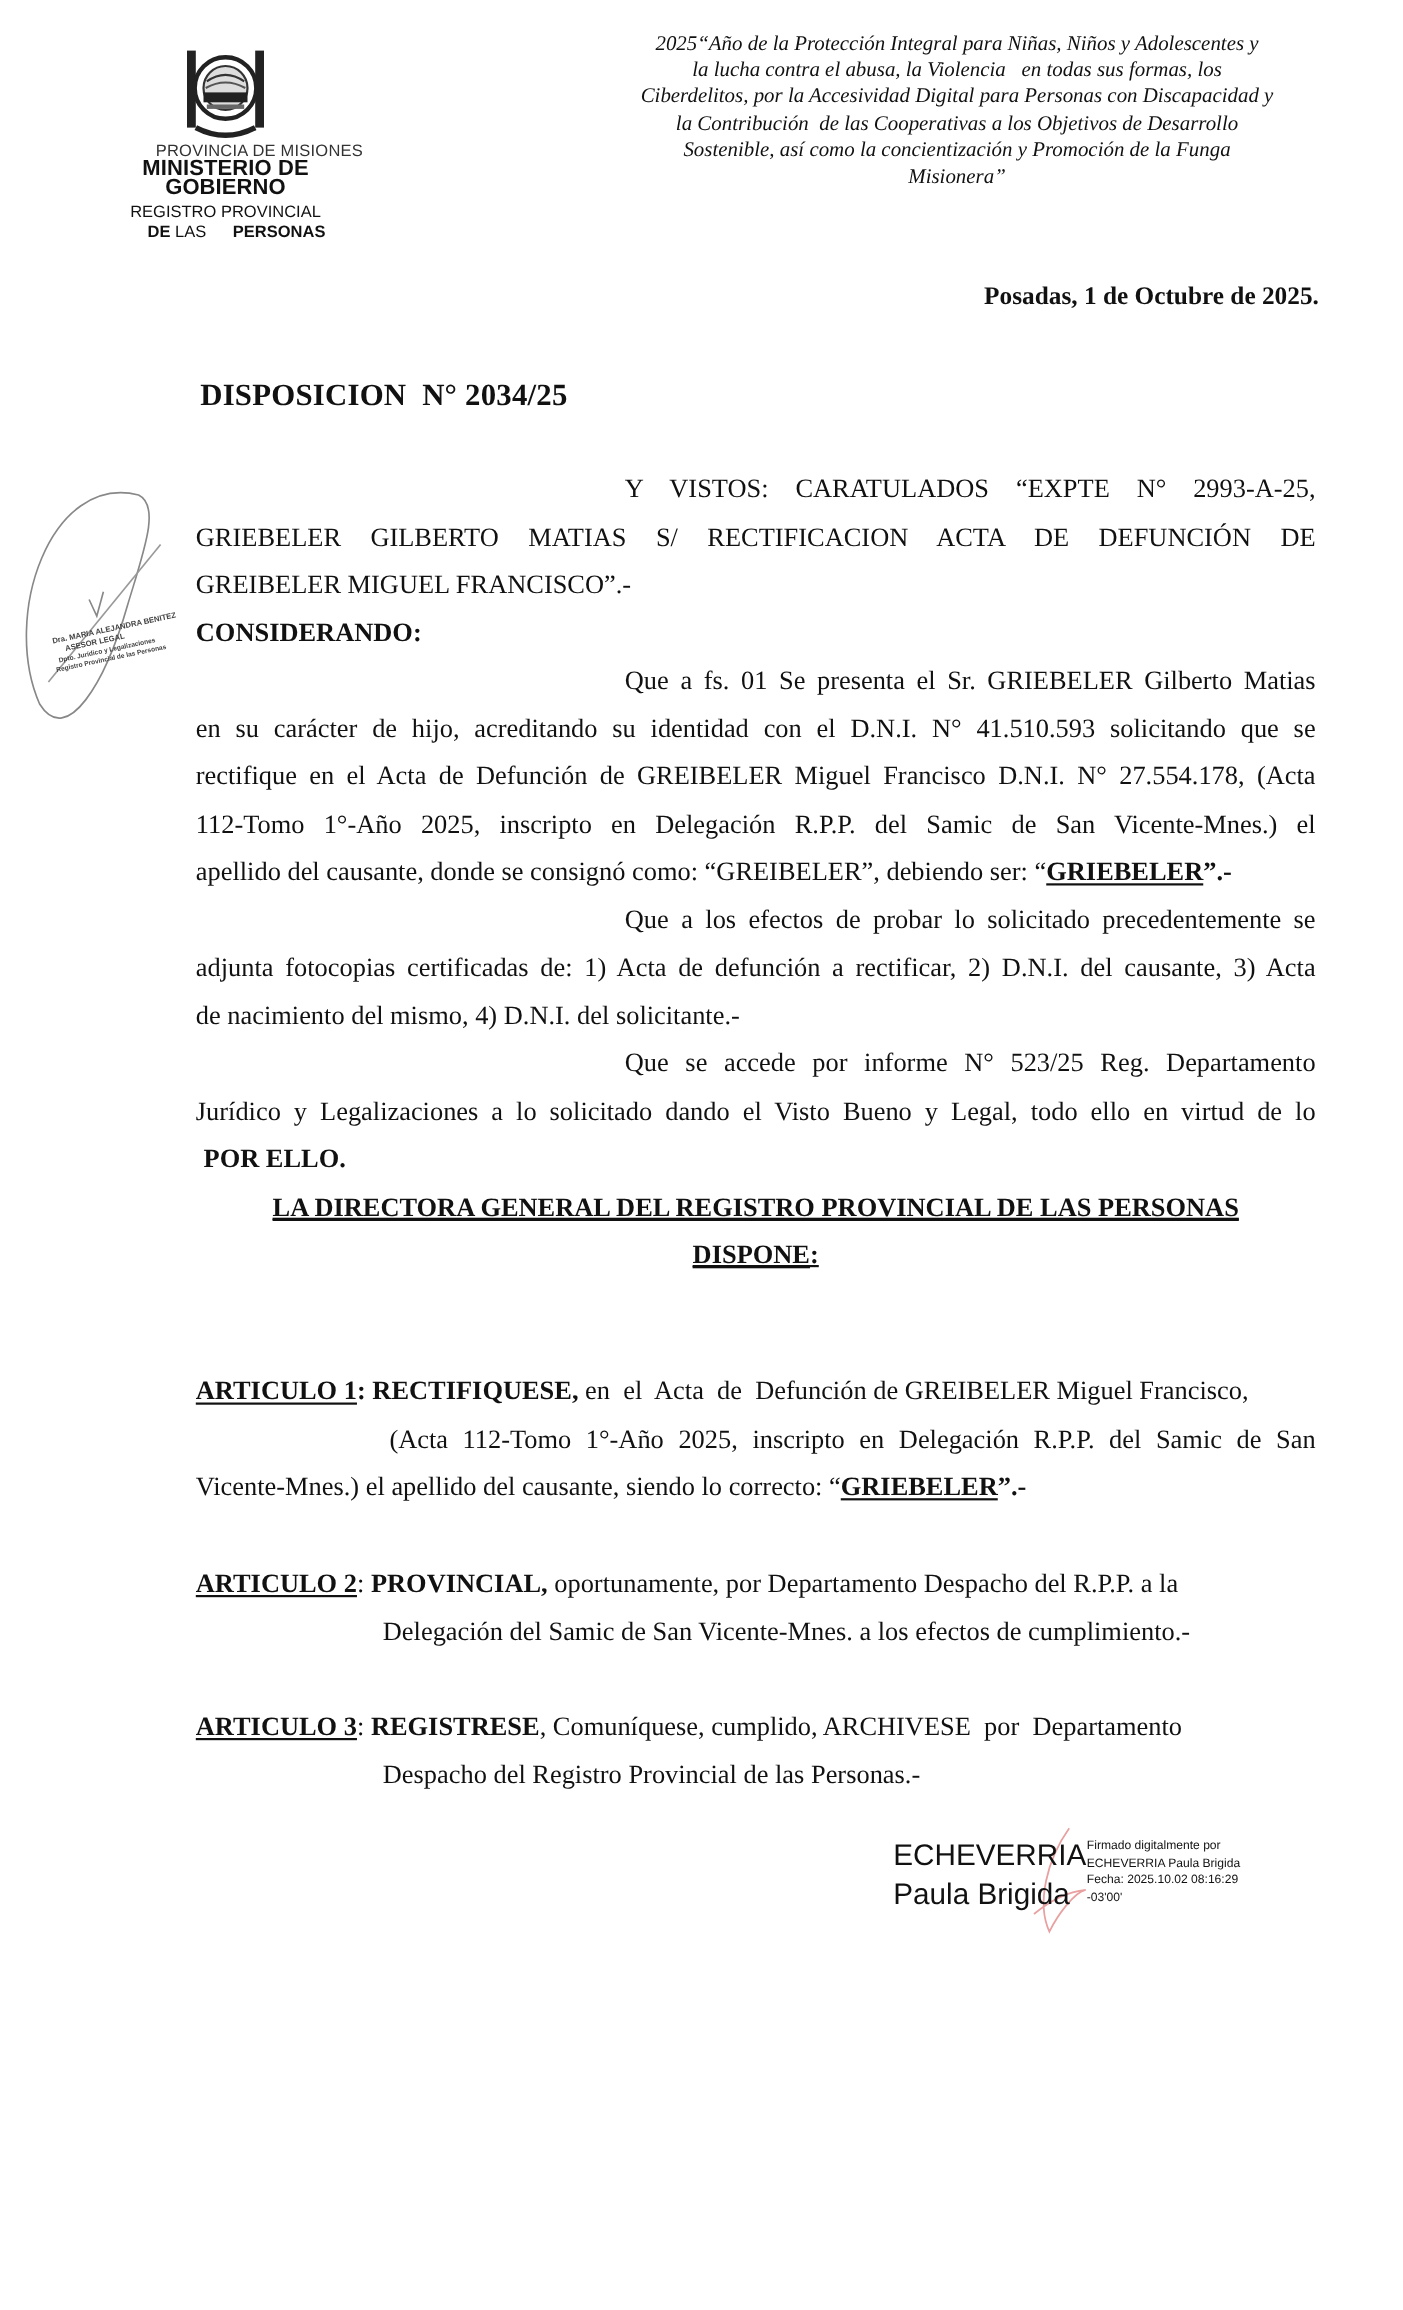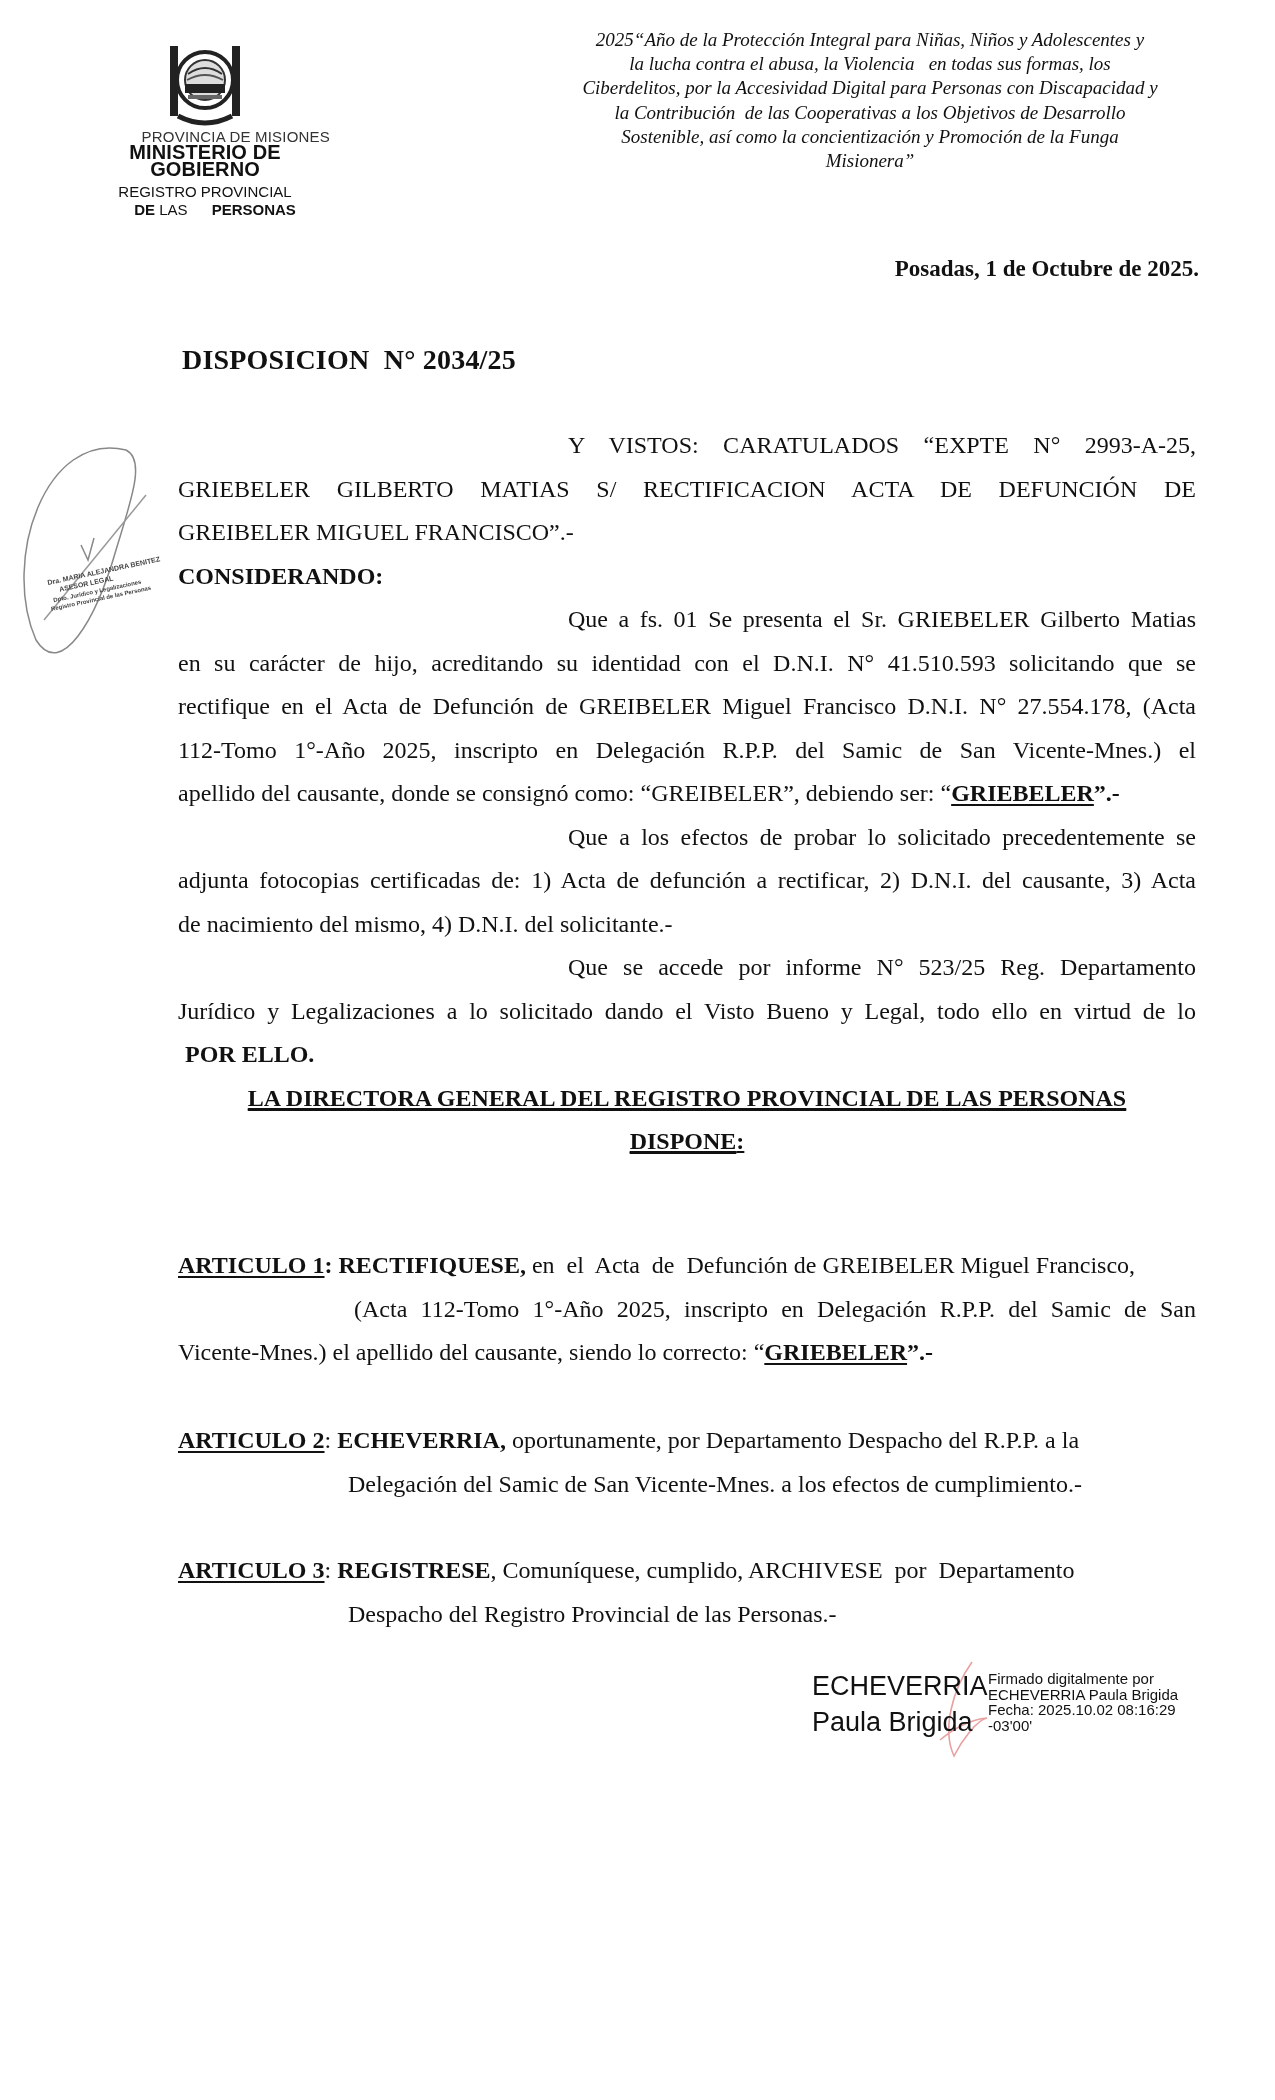--- a/index.html
+++ b/index.html
@@ -33,21 +33,21 @@
 
   .art { left:178px; width:1018px; font-size:24px; line-height:44px; }
   .art .hang { padding-left:170px; }
 
   
   .stamp { left:6px; top:440px; width:170px; height:230px; }
 
   
   .sig { left:812px; top:1668px; width:400px; height:100px; }
   .sig .name { position:absolute; left:0; top:0; font-family:"Liberation Sans", sans-serif; font-size:27px; line-height:36px; color:#111; }
-  .sig .meta { position:absolute; left:176px; top:3px; font-family:"Liberation Sans", sans-serif; font-size:15px; line-height:15.5px; color:#111; }
+  .sig .meta { position:absolute; left:176px; top:3px; font-family:"Liberation Sans", sans-serif; font-size:11px; line-height:15.5px; color:#111; }
   .sig .acro { position:absolute; left:120px; top:-8px; width:60px; height:100px; }
 </style>
 </head>
 <body>
 
 <div class="abs logo">
   <svg class="emblem" viewBox="0 0 74 86" width="74" height="86">
     <rect x="2" y="6" width="8" height="70" fill="#222"></rect>
     <rect x="64" y="6" width="8" height="70" fill="#222"></rect>
     <circle cx="37" cy="40" r="28" fill="#fff" stroke="#222" stroke-width="4"></circle>
@@ -113,21 +113,21 @@
   <div class="line b center"><span class="uu">DISPONE</span><span>:</span></div>
 </div>
 
 <div class="abs art" style="top:1243px;">
   <div class="line" style="white-space:pre"><span class="b uu">ARTICULO 1</span><span class="b">: </span><span class="b">RECTIFIQUESE,</span><span> en  el  Acta  de  Defunción de GREIBELER Miguel Francisco,</span></div>
   <div class="just" style="padding-left:176px;">(Acta 112-Tomo 1°-Año 2025, inscripto en Delegación R.P.P. del Samic de San</div>
   <div class="line"><span>Vicente-Mnes.) el apellido del causante, siendo lo correcto: “</span><span class="b uu">GRIEBELER</span><span class="b">”.-</span></div>
 </div>
 
 <div class="abs art" style="top:1418px;">
-  <div class="line" style="white-space:pre"><span class="b uu">ARTICULO 2</span><span>: </span><span class="b">ECHEVERRIA,</span><span> oportunamente, por Departamento Despacho del R.P.P. a la</span></div>
+  <div class="line" style="white-space:pre"><span class="b uu">ARTICULO 2</span><span>: </span><span class="b">PROVINCIAL,</span><span> oportunamente, por Departamento Despacho del R.P.P. a la</span></div>
   <div class="line hang">Delegación del Samic de San Vicente-Mnes. a los efectos de cumplimiento.-</div>
 </div>
 
 <div class="abs art" style="top:1548px;">
   <div class="line" style="white-space:pre"><span class="b uu">ARTICULO 3</span><span>: </span><span class="b">REGISTRESE</span><span>, Comuníquese, cumplido, ARCHIVESE  por  Departamento</span></div>
   <div class="line hang">Despacho del Registro Provincial de las Personas.-</div>
 </div>
 
 <div class="abs sig">
   <svg class="acro" viewBox="0 0 60 100">

